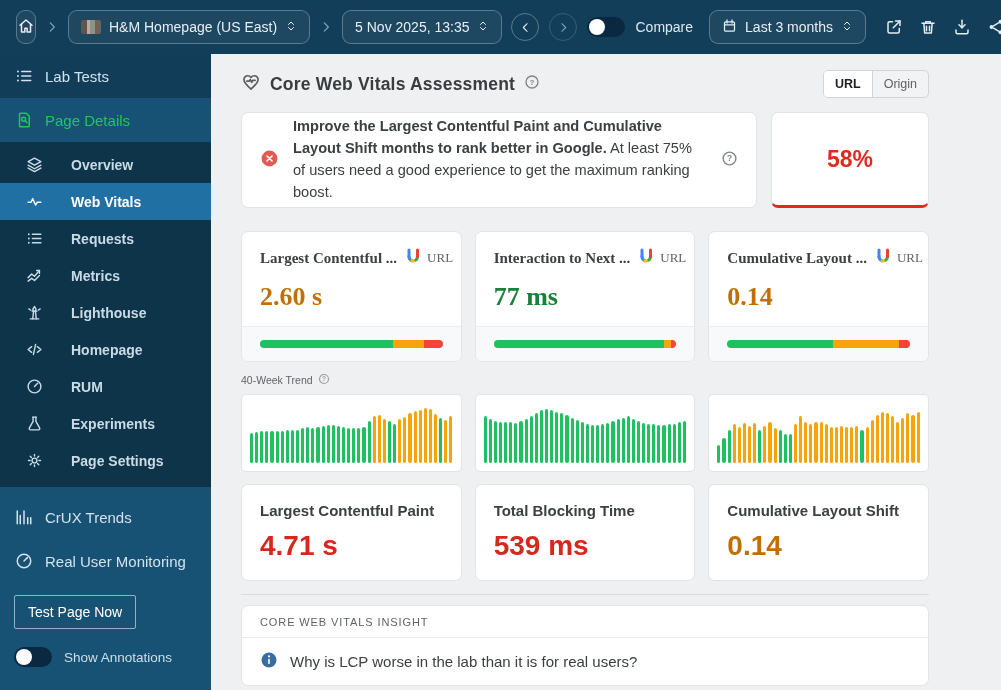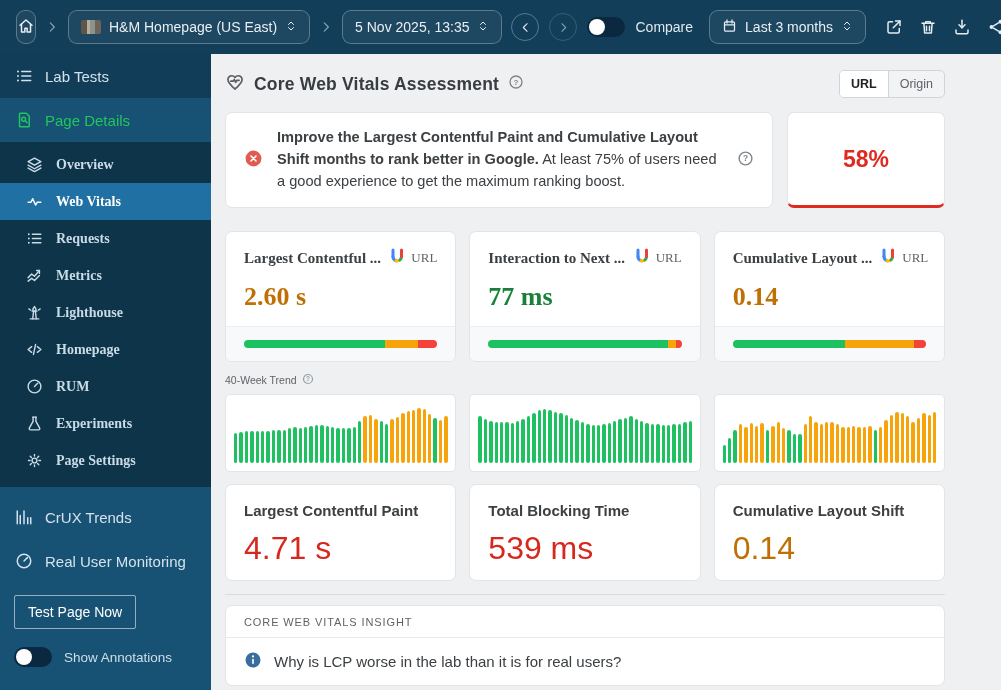--- a/index.html
+++ b/index.html
@@ -24,32 +24,32 @@
   .toggle { width:38px; height:20px; border-radius:10px; background:#0a2940; position:relative; cursor:pointer; flex:none; }
   .toggle .knob { width:16px; height:16px; border-radius:50%; background:#fff; position:absolute; left:2px; top:2px; }
   .tb-label { color:#dfe8ef; font-size:14px; }
   .tb-icon-btn { color:#e6edf2; background:none; border:none; cursor:pointer; display:flex; padding:3px; }
 
   
   .sidebar { position:absolute; top:54px; left:0; width:211px; height:636px; background:#175173; color:#d3e2ec; }
   .side-row { display:flex; align-items:center; gap:11px; padding:0 14px; height:44px; font-size:15px; cursor:pointer; }
   .side-row.band-dark { background:#113d58; }
   .subitems { background:#0e3449; padding:4px 0 8px; }
-  .sub-row { display:flex; align-items:center; gap:13px; padding:0 2px 0 25px; height:37px;
-    font-size:14px; font-weight:700; color:#c9dbe7; cursor:pointer;font-family:Liberation Serif, serif; }
+  .sub-row { display:flex; align-items:center; gap:28px; padding:0 2px 0 25px; height:37px;
+    font-size:14px; font-weight:700; color:#c9dbe7; cursor:pointer; }
   .sub-row.active { background:#2070a4; color:#fff;text-align:right; }
   .side-icon { width:20px; display:flex; justify-content:center; flex:none; }
   .sub-icon { width:18px; display:flex; justify-content:center; flex:none; }
   .test-btn { margin:12px 14px 8px; border:1px solid rgba(255,255,255,.55); border-radius:2px;
     padding:8px 13px; font-size:14px; color:#fff; background:transparent; cursor:pointer; display:inline-block; }
   .annot-row { display:flex; align-items:center; gap:12px; padding:10px 14px; font-size:13.5px; color:#cfdfe9; }
 
   
   .main { position:absolute; left:211px; top:54px; width:748px; height:636px; background:#eef0f1;
-    padding:16px 14px; overflow:hidden; }
+    padding:16px 30px; overflow:hidden; }
   .header-row { display:flex; align-items:center; gap:9px; margin-bottom:14px; color:#4a4d51; }
   .page-title { font-size:17.5px; font-weight:700; color:#393c40; letter-spacing:.2px; }
   .seg-toggle { margin-left:auto; display:flex; border:1px solid #d2d5d8; border-radius:5px; overflow:hidden; background:#f1f3f4; }
   .seg { padding:6px 11px; font-size:12.5px; cursor:pointer; }
   .seg.active { background:#fff; font-weight:700; color:#202124; border-right:1px solid #d2d5d8; }
   .seg.inactive { color:#5f6368; }
 
   .alert-row { display:flex; gap:14px; margin-bottom:23px; height:96px; }
   .alert-card { flex:1; background:#fff; border:1px solid #e2e4e7; border-radius:7px;
     display:flex; align-items:center; gap:14px; padding:0 18px; }
@@ -71,21 +71,21 @@
 
   .trend-label-row { display:flex; align-items:center; gap:5px; margin:11px 0 7px;
     font-size:10.5px; color:#5f6368; }
   .trend-row { display:grid; grid-template-columns:repeat(3,1fr); gap:13px; margin-bottom:12px; }
   .trend-card { background:#fff; border:1px solid #e2e4e7; border-radius:5px; height:78px;
     padding:8px; display:flex; align-items:flex-end; gap:2px; }
   .tbar { flex:1; border-radius:2px; min-height:3px; }
 
   .lab-card { background:#fff; border:1px solid #e2e4e7; border-radius:7px; padding:17px 18px; height:97px; }
   .lab-title { font-size:15px; font-weight:700; color:#3c4043; margin-bottom:11px; }
-  .lab-value { font-size:32px; font-weight:400; }
+  .lab-value { font-size:28px; font-weight:700; }
 
   .divider { border:none; border-top:1px solid #d9dbde; margin:13px 0 10px; }
   .insight-card { background:#fff; border:1px solid #e2e4e7; border-radius:7px; overflow:hidden; }
   .insight-header { padding:10px 18px 9px; font-size:11px; letter-spacing:.9px; color:#5f6368;
     border-bottom:1px solid #e8eaed; }
   .insight-row { display:flex; align-items:center; gap:12px; padding:13px 18px; font-size:15px;
     color:#3c4043; cursor:pointer; }
 </style>
 </head>
 <body>

